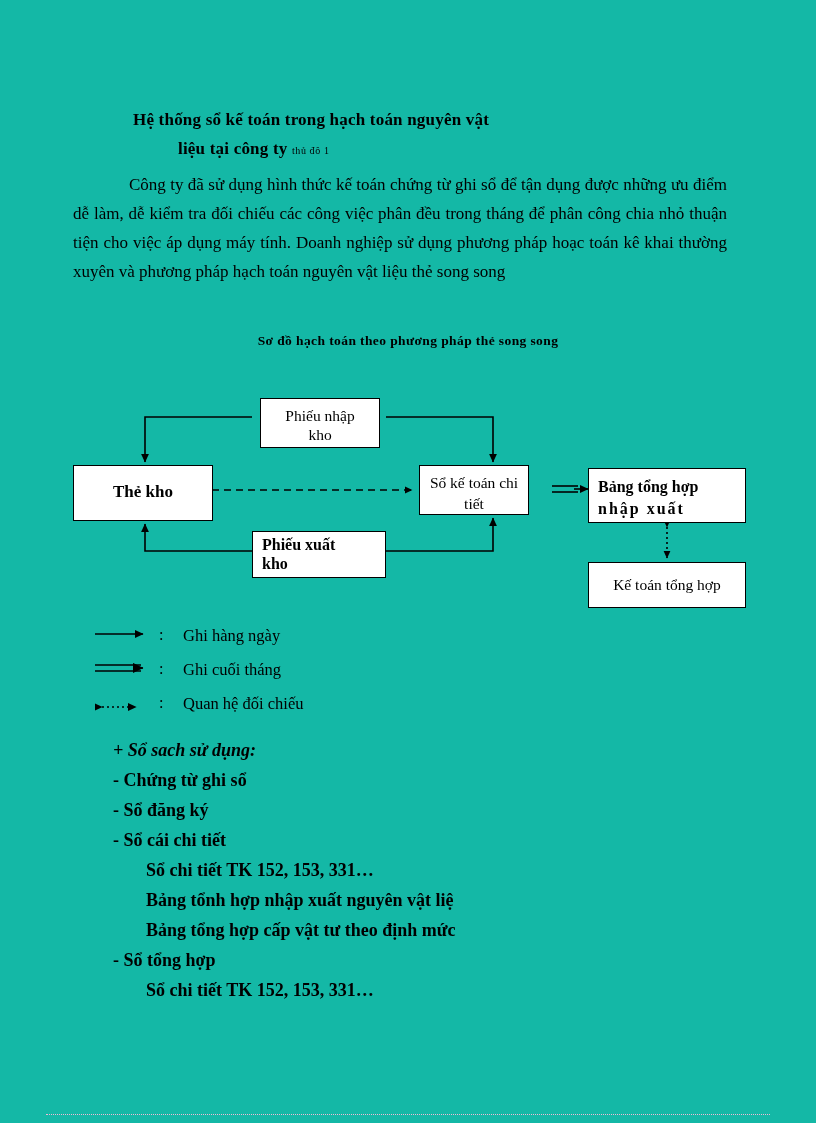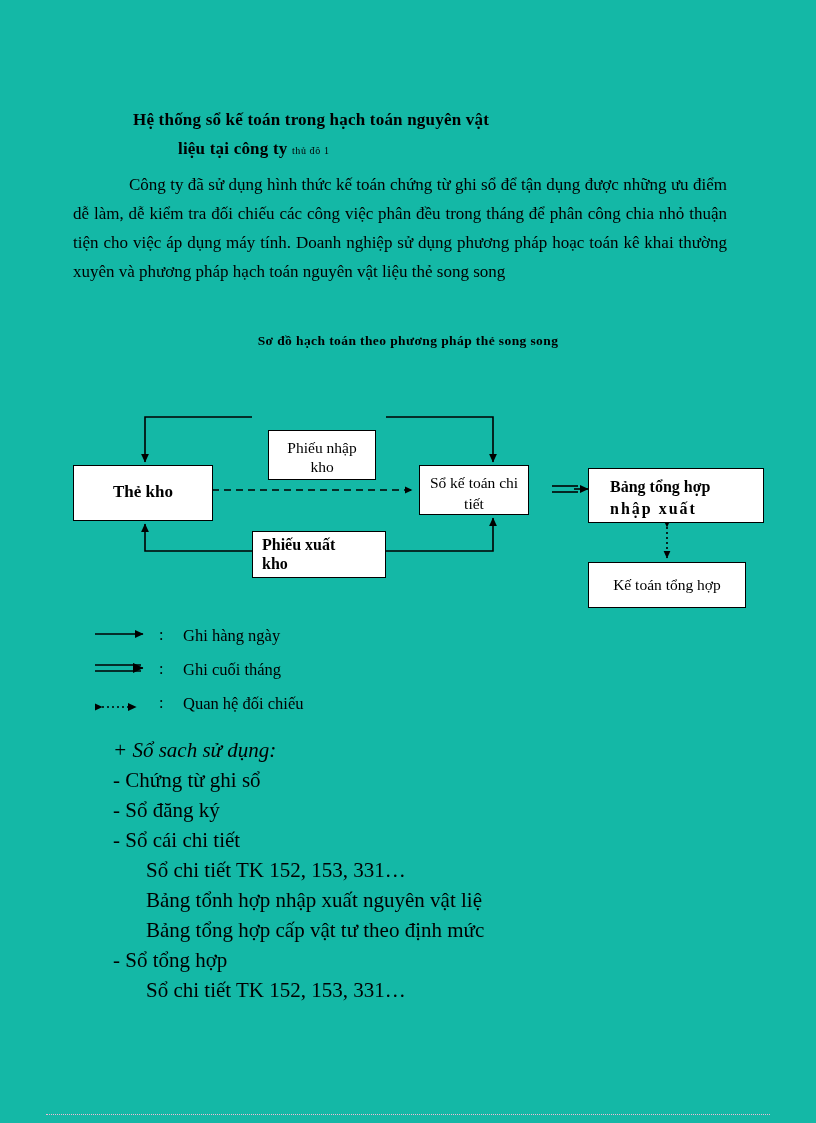--- a/index.html
+++ b/index.html
@@ -80,32 +80,32 @@
     position: absolute;
     width: 100%;
     text-align: center;
     white-space: nowrap;
     font-size: 15.5px;
   }
   .node .lbl.b { font-weight: bold; font-size: 16px; }
   .node .lbl.left { text-align: left; padding-left: 9px; }
 
   
-  #node-phieu-nhap { left: 268px; top: 398px; width: 108px; height: 50px; margin-top: 32px; }
+  #node-phieu-nhap { left: 260px; top: 398px; width: 120px; height: 50px; }
   #node-phieu-nhap .l1 { top: 8px; }
   #node-phieu-nhap .l2 { top: 27px; }
 
   #node-the-kho    { left: 73px;  top: 465px; width: 140px; height: 56px; }
   #node-the-kho .l1 { top: 16px; font-size: 17px; }
 
   #node-so-ke-toan { left: 419px; top: 465px; width: 110px; height: 50px; }
   #node-so-ke-toan .l1 { top: 8px; }
   #node-so-ke-toan .l2 { top: 29px; }
 
-  #node-bang-th    { left: 588px; top: 468px; width: 176px; height: 55px; padding-left: 12px; }
+  #node-bang-th    { left: 588px; top: 468px; width: 158px; height: 55px; }
   #node-bang-th .l1 { top: 9px; }
   #node-bang-th .l2 { top: 31px; letter-spacing: 2px; }
 
   #node-phieu-xuat { left: 252px; top: 531px; width: 134px; height: 47px; }
   #node-phieu-xuat .l1 { top: 4px; }
   #node-phieu-xuat .l2 { top: 23px; }
 
   #node-ke-toan-th { left: 588px; top: 562px; width: 158px; height: 46px; }
   #node-ke-toan-th .l1 { top: 13px; }
 
@@ -142,23 +142,24 @@
   }
 
   
   .booklist {
     position: absolute;
     left: 113px;
     top: 735px;
     width: 520px;
   }
   .booklist .li {
-    font-size: 21px;
+    font-size: 18px;
     line-height: 30px;
     white-space: nowrap;
+    font-weight: bold;
   }
   .booklist .li.italic { font-style: italic; }
   .booklist .li.indent { padding-left: 33px; }
 
   
   .footer-rule {
     position: absolute;
     left: 46px;
     top: 1114px;
     width: 724px;

